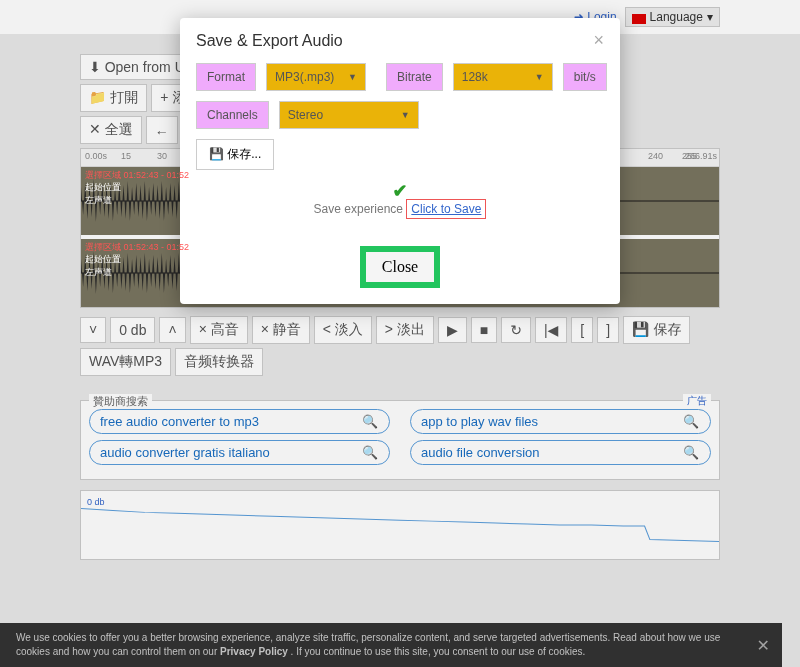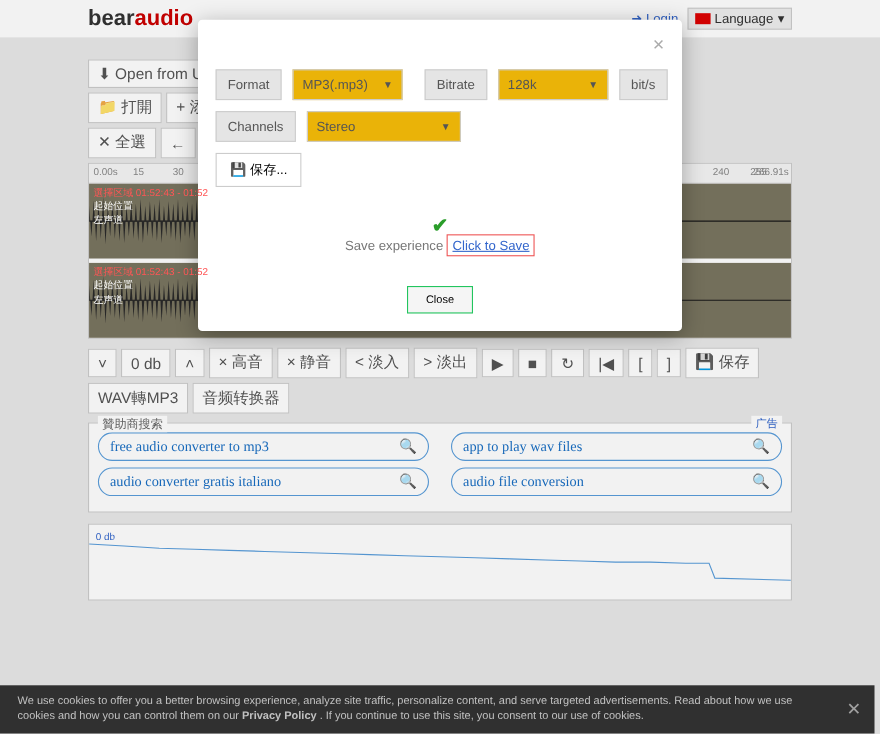--- a/index.html
+++ b/index.html
@@ -3,68 +3,67 @@
 <meta charset="utf-8">
 <style>
 * { box-sizing: border-box; margin: 0; padding: 0; }
 body { font-family: Arial, sans-serif; font-size: 12px; background: #e8e8e8; color: #333; width: 800px; height: 667px; overflow: hidden; position: relative; }
 .header { background: #fff; height: 34px; display: flex; align-items: center; padding: 0 80px 0 80px; }
 .logo { font-size: 20px; font-weight: bold; }
 .logo .b1 { color: #333; }
 .logo .b2 { color: #c00; }
 .header-right { margin-left: auto; display: flex; gap: 8px; align-items: center; font-size: 12px; }
 .login { color: #36c; cursor: pointer; }
-.lang { background: #eee; border: 1px solid #ccc; padding: 2px 6px; display: flex; align-items: center; gap: 4px; }
+.lang { background: #eee; border: 1px solid #ccc; padding: 2px 6px; display: flex; align-items: flex-end; gap: 4px; }
 .flag { width: 14px; height: 10px; background: #d00; display: inline-block; }
 .main { padding: 20px 80px 0 80px; }
 .toolbar { display: flex; gap: 4px; flex-wrap: wrap; margin-bottom: 4px; }
 .btn { background: #fff; border: 1px solid #ccc; padding: 4px 8px; font-size: 14px; cursor: pointer; color: #555; }
 .wave-area { border: 1px solid #ccc; background: #fff; margin-top: 4px; }
 .ruler { height: 18px; background: #f5f5f5; position: relative; font-size: 9px; color: #888; border-bottom: 1px solid #ddd; }
 .ruler span { position: absolute; top: 2px; }
 .track { background: #888270; height: 68px; position: relative; overflow: hidden; }
 .track-info { position: absolute; top: 2px; left: 4px; font-size: 9px; color: #f55; z-index: 2; }
 .track-info2 { position: absolute; top: 14px; left: 4px; font-size: 9px; color: #fff; z-index: 2; }
 .controls { display: flex; gap: 4px; margin-top: 8px; flex-wrap: wrap; align-items: center; }
-.sponsor { border: 1px solid #ccc; margin-top: 8px; padding: 8px; position: relative; background: #fff; }
+.sponsor { border: 1px solid #ccc; margin-top: 24px; padding: 8px; position: relative; background: #fff; }
 .sponsor-title { position: absolute; top: -7px; left: 8px; background: #fff; font-size: 11px; color: #666; padding: 0 4px; }
 .sponsor-ad { position: absolute; top: -7px; right: 8px; background: #fff; font-size: 10px; color: #36c; padding: 0 4px; }
-.sponsor-row { display: flex; gap: 20px; margin-bottom: 6px; font-family: Liberation Serif, serif; }
+.sponsor-row { display: flex; gap: 20px; margin-bottom: 6px; }
 .sponsor-link { flex: 1; border: 1px solid #5a9edc; border-radius: 14px; padding: 4px 10px; color: #1a6fc4; font-size: 13px; display: flex; align-items: center; cursor: pointer; }
 .sponsor-link .q { margin-left: auto; }
 .db-chart { border: 1px solid #ccc; background: #fff; margin-top: 10px; height: 70px; position: relative; }
 .db-label { position: absolute; top: 6px; left: 6px; font-size: 9px; color: #36c; }
-.cookie { position: absolute; bottom: 0; left: 0; right: 5px; background: #333; color: #ccc; font-size: 10px; padding: 8px 40px 8px 16px; line-height: 1.4; }
+.cookie { position: absolute; bottom: 0; left: 0; right: 18px; background: #333; color: #ccc; font-size: 10px; padding: 8px 40px 8px 16px; line-height: 1.4; }
 .cookie .x { position: absolute; right: 12px; top: 12px; color: #aaa; font-size: 16px; cursor: pointer; }
 .modal-backdrop { position: absolute; top: 0; left: 0; right: 0; bottom: 0; background: rgba(0,0,0,0.05); }
 .modal { position: absolute; top: 18px; left: 180px; width: 440px; background: #fff; border-radius: 4px; box-shadow: 0 4px 20px rgba(0,0,0,0.3); }
 .modal-header { padding: 12px 16px; display: flex; align-items: center; }
 .modal-title { font-size: 16px; color: #333; }
 .modal-close { margin-left: auto; color: #aaa; font-size: 18px; cursor: pointer; }
 .modal-body { padding: 0 16px 16px 16px; }
 .tabs { display: flex; border-bottom: 1px solid #ddd; margin-bottom: 14px; }
 .tab { padding: 8px 14px; color: #36c; cursor: pointer; font-size: 13px; }
 .tab.active { border: 1px solid #ddd; border-bottom: 1px solid #fff; margin-bottom: -1px; color: #555; border-radius: 3px 3px 0 0; }
 .form-row { display: flex; gap: 10px; margin-bottom: 10px; align-items: center; }
-.addon { background: #e5e5e5; border: 1px solid #ccc; padding: 6px 10px; font-size: 12px; color: #555; }
+.addon { background: #f0abfc; border: 1px solid #ccc; padding: 6px 10px; font-size: 12px; color: #555; }
 .select { border: 1px solid #ccc; padding: 6px 8px; font-size: 12px; color: #555; min-width: 100px; background: #eab308; display: flex; align-items: center; }
 .select .caret { margin-left: auto; font-size: 9px; }
-.save-btn { background: #fff; border: 1px solid #ccc; padding: 6px 12px; font-size: 12px; cursor: pointer; margin-bottom: 24px; }
+.save-btn { background: #fff; border: 1px solid #ccc; padding: 6px 12px; font-size: 12px; cursor: pointer; margin-bottom: 10px; }
 .status { text-align: center; font-size: 12px; color: #777; margin-bottom: 14px; }
 .check { color: #2a9d2a; font-size: 18px; font-weight: bold; }
 .click-save { color: #36c; border: 1px solid #e55; padding: 2px 4px; text-decoration: underline; cursor: pointer; }
 .modal-footer { text-align: center; padding-bottom: 16px; }
-.close-btn { background: #f5f5f5; border: 1px solid #22c55e; padding: 6px 16px; cursor: pointer; font-size: 10px; }
+.close-btn { background: #f5f5f5; border: 6px solid #22c55e; padding: 6px 16px; cursor: pointer; font-size: 16px; font-family: Liberation Serif, serif; }
 svg.wf { width: 100%; height: 100%; }
 </style>
 </head>
 <body>
 
 <div class="header">
-  <div class="logo"><span class="b1">bear</span><span class="b2">audio</span></div>
   <div class="header-right">
     <span class="login">➜ <span>Login</span></span>
     <span class="lang"><span class="flag"></span><span>Language</span> ▾</span>
   </div>
 </div>
 
 <div class="main">
   <div class="toolbar">
     <button class="btn">⬇ <span>Open from URL</span></button>
   </div>
@@ -169,20 +168,21 @@
 </div>
 
 <div class="cookie">
   <span>We use cookies to offer you a better browsing experience, analyze site traffic, personalize content, and serve targeted advertisements. Read about how we use cookies and how you can control them on our </span><b>Privacy Policy</b><span> . If you continue to use this site, you consent to our </span><span>use of cookies</span>.
   <span class="x">✕</span>
 </div>
 
 <div class="modal-backdrop"></div>
 <div class="modal">
   <div class="modal-header">
+    <span class="modal-title">Save &amp; Export Audio</span>
     <span class="modal-close">×</span>
   </div>
   <div class="modal-body">
     <div class="form-row">
       <span class="addon">Format</span>
       <div class="select" style="width:120px">
           <span>MP3(.mp3)</span>
           <span class="caret">▼</span>
         </div>
       <div style="flex:1"></div>

